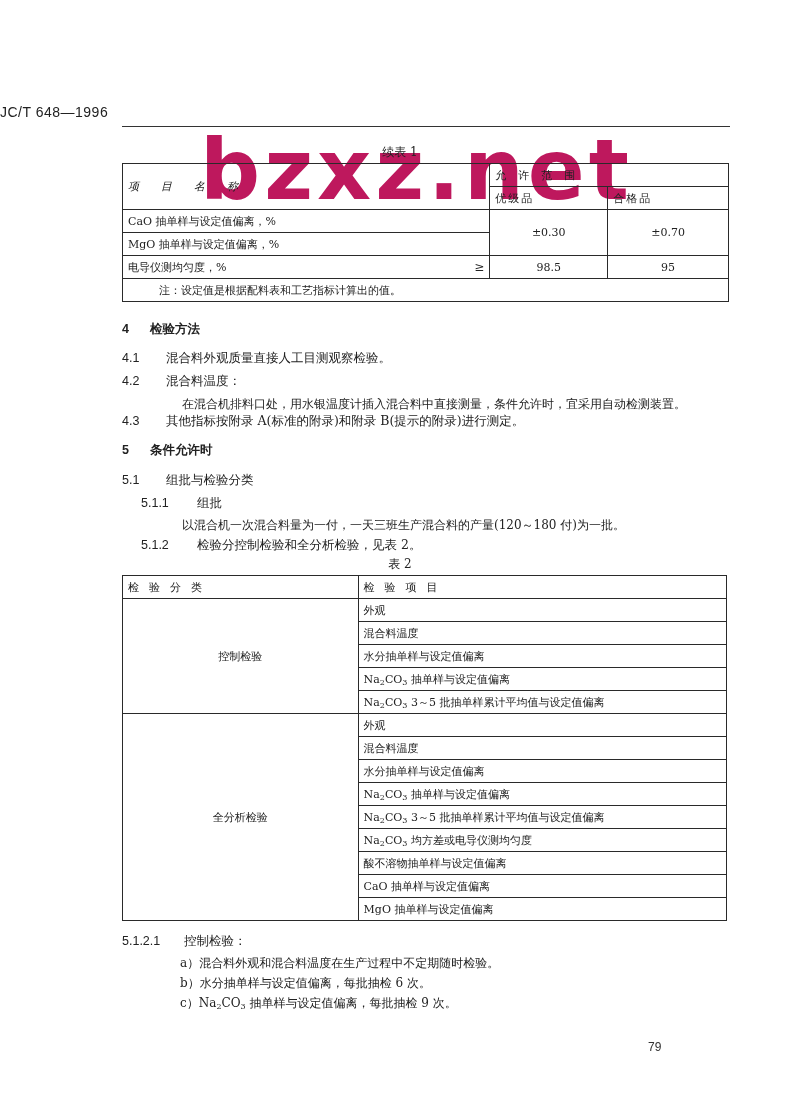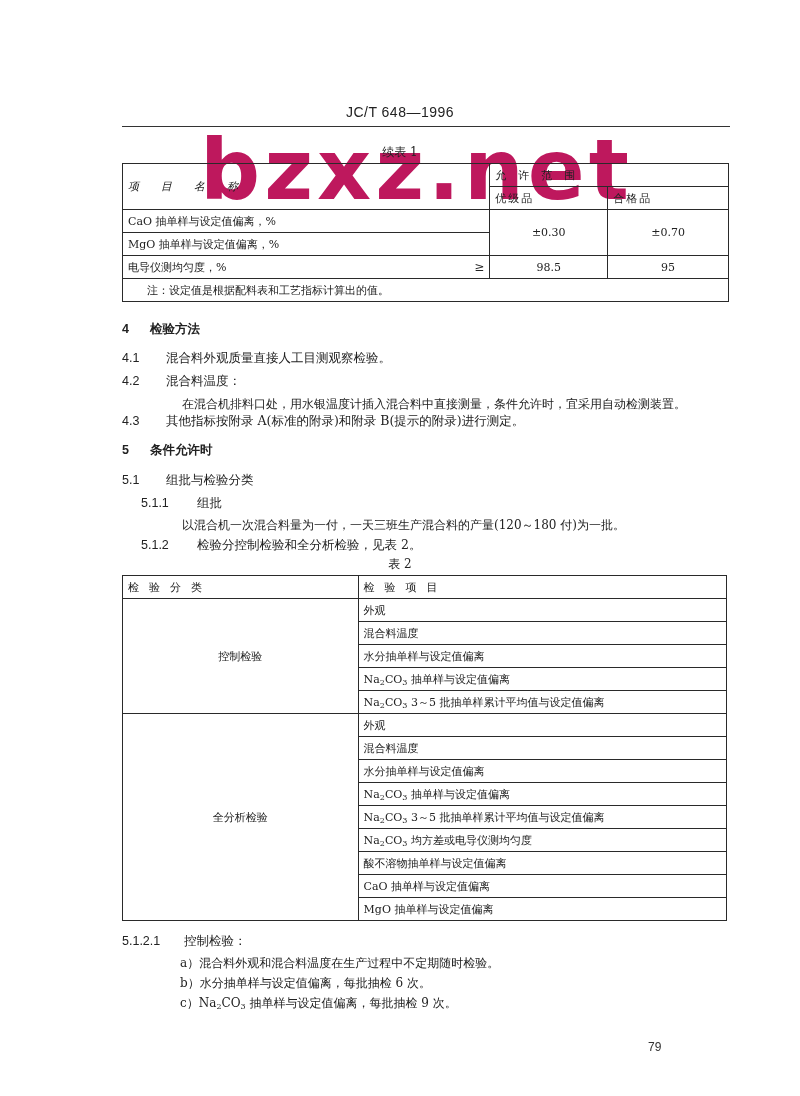--- a/index.html
+++ b/index.html
@@ -3,21 +3,21 @@
 <meta charset="utf-8">
 <style>
   html, body { margin: 0; padding: 0; }
   body {
     width: 800px; height: 1096px; position: relative; overflow: hidden;
     background: #ffffff; color: #1a1a1a;
     font-family: "DejaVu Serif", "Liberation Serif", serif;
   }
   .abs { position: absolute; }
   .header-code {
-    left: 0; width: 800px; top: 104px; text-align: center;
+    left: 0; width: 800px; top: 104px; text-align: left;
     font-family: "Liberation Sans", "DejaVu Sans", sans-serif;
     font-size: 14px; letter-spacing: 0.5px; color: #222;
   }
   .header-rule { left: 122px; width: 608px; top: 126px; height: 0; border-top: 1.5px solid #333; }
   .watermark {
     left: 200px; top: 128px; font-family: "DejaVu Sans", sans-serif;
     font-weight: bold; font-size: 84px; letter-spacing: 4px;
     color: #be185d; line-height: 1; z-index: 0; user-select: none;
   }
   .table-caption { left: 0; width: 800px; text-align: center; font-size: 12px; color: #222; }
@@ -74,21 +74,21 @@
   </tr>
   <tr>
     <td class="l">
       <span>电导仪测均匀度，%</span>
       <span class="ge">≥</span>
     </td>
     <td class="c">98.5</td>
     <td class="c">95</td>
   </tr>
   <tr>
-    <td colspan="3" class="l" style="padding-left:24px;">注：设定值是根据配料表和工艺指标计算出的值。</td>
+    <td colspan="3" class="l" style="padding-left:36px;">注：设定值是根据配料表和工艺指标计算出的值。</td>
   </tr>
 </tbody>
   </table>
 
 <div class="abs sec sec-title" style="top:321px;">
   <span class="num">4</span><span>检验方法</span>
 </div>
 <div class="abs sec" style="top:350px;">
   <span class="num num2">4.1</span><span>混合料外观质量直接人工目测观察检验。</span>
 </div>

